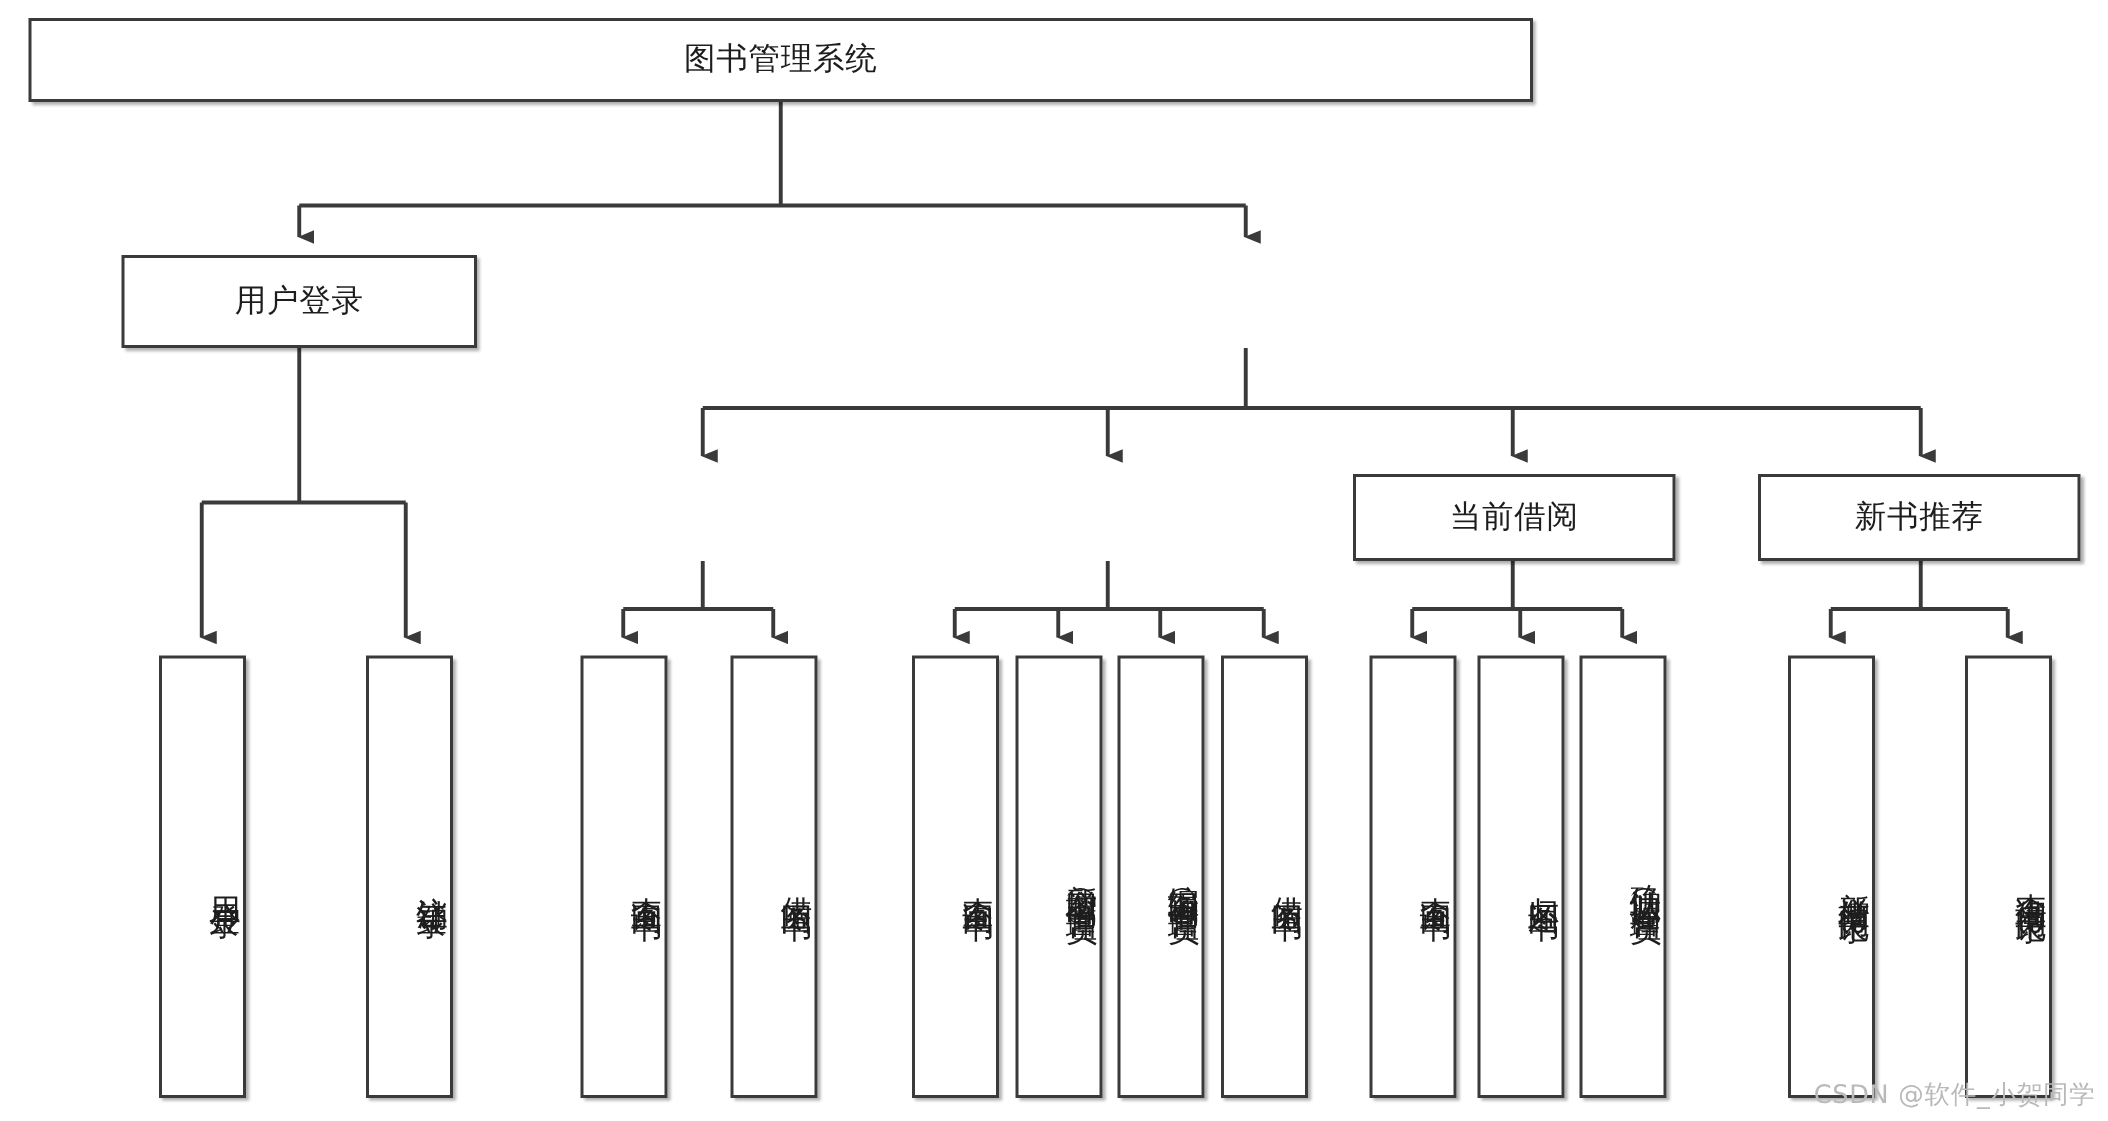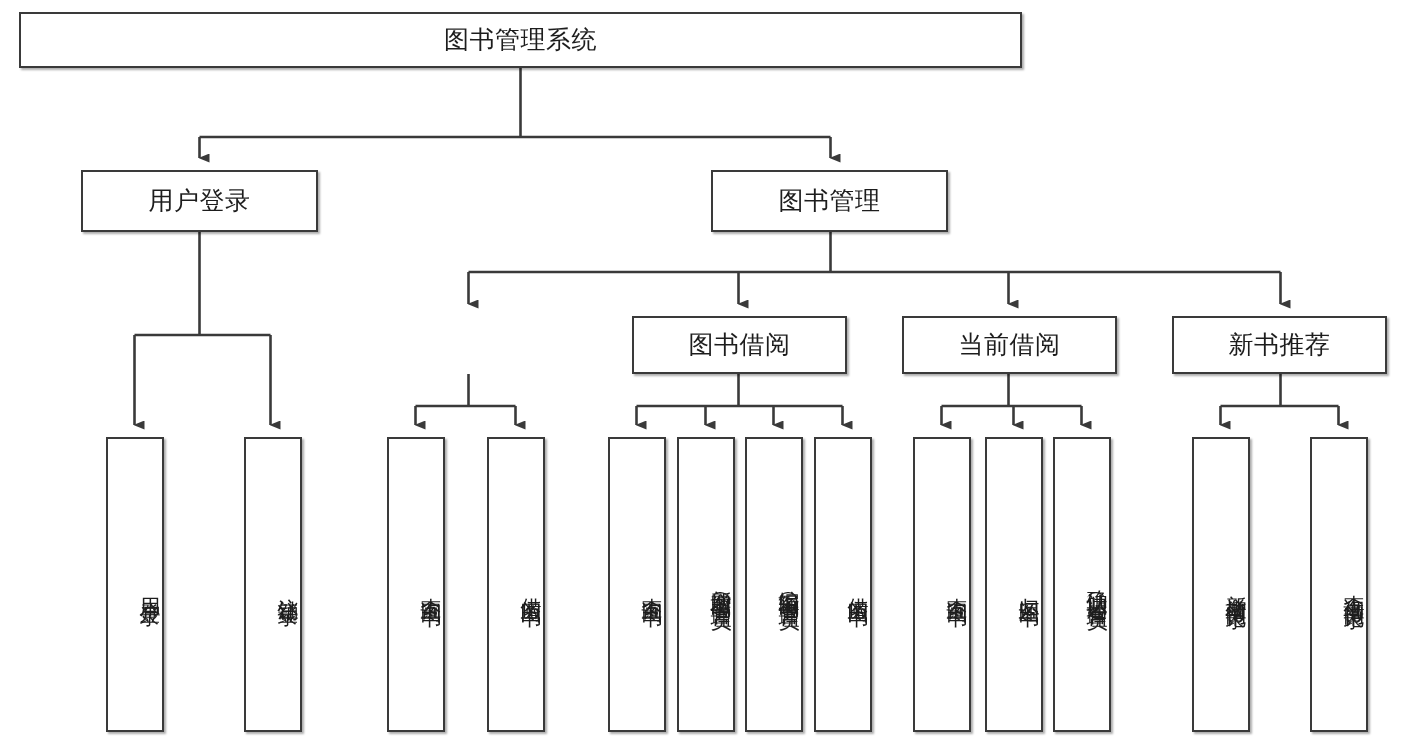--- a/index.html
+++ b/index.html
@@ -32,21 +32,21 @@
     background: #ffffff;
     border: 2px solid #3a3a3a;
     box-shadow: 2px 2px 2px rgba(0,0,0,0.32);
     display: flex;
     align-items: center;
     justify-content: center;
     color: #1d1d1d;
     z-index: 2;
   }
   .node.horizontal {
-    font-size: 25px;
+    font-size: 21px;
     line-height: 1.2;
     letter-spacing: 0.5px;
   }
   .node.vertical {
     writing-mode: vertical-rl;
     text-orientation: upright;
     font-size: 21px;
     letter-spacing: 3px;
     padding-top: 4px;
     align-items: flex-start;
@@ -125,27 +125,21 @@
     </g>
   </svg>
 
   <div class="node horizontal" style="left:19px; top:12px; width:1003px; height:56px;">
     <span>图书管理系统</span>
   </div>
 
   <div class="node horizontal" style="left:81px; top:170px; width:237px; height:62px;">
     <span>用户登录</span>
   </div>
-  <div class="node horizontal" style="left:711px; top:170px; width:237px; height:62px;">
-    <span>图书管理</span>
-  </div>
 
-  <div class="node horizontal" style="left:632px; top:316px; width:215px; height:58px;">
-    <span>图书借阅</span>
-  </div>
   <div class="node horizontal" style="left:902px; top:316px; width:215px; height:58px;justify-content:center;">
     <span>当前借阅</span>
   </div>
   <div class="node horizontal" style="left:1172px; top:316px; width:215px; height:58px;">
     <span>新书推荐</span>
   </div>
 
   <div class="node vertical" style="left:106px; top:437px; width:58px; height:295px;">
     <span class="vtext">用户登录</span>
   </div>
@@ -183,13 +177,14 @@
     <span class="vtext">确认归还（管理员）</span>
   </div>
 
   <div class="node vertical" style="left:1192px; top:437px; width:58px; height:295px;">
     <span class="vtext">新增借阅记录</span>
   </div>
   <div class="node vertical" style="left:1310px; top:437px; width:58px; height:295px;">
     <span class="vtext">查询借阅记录</span>
   </div>
 
+  <div id="watermark">CSDN @软件_小贺同学</div>
 </div>
 
 </body></html>

